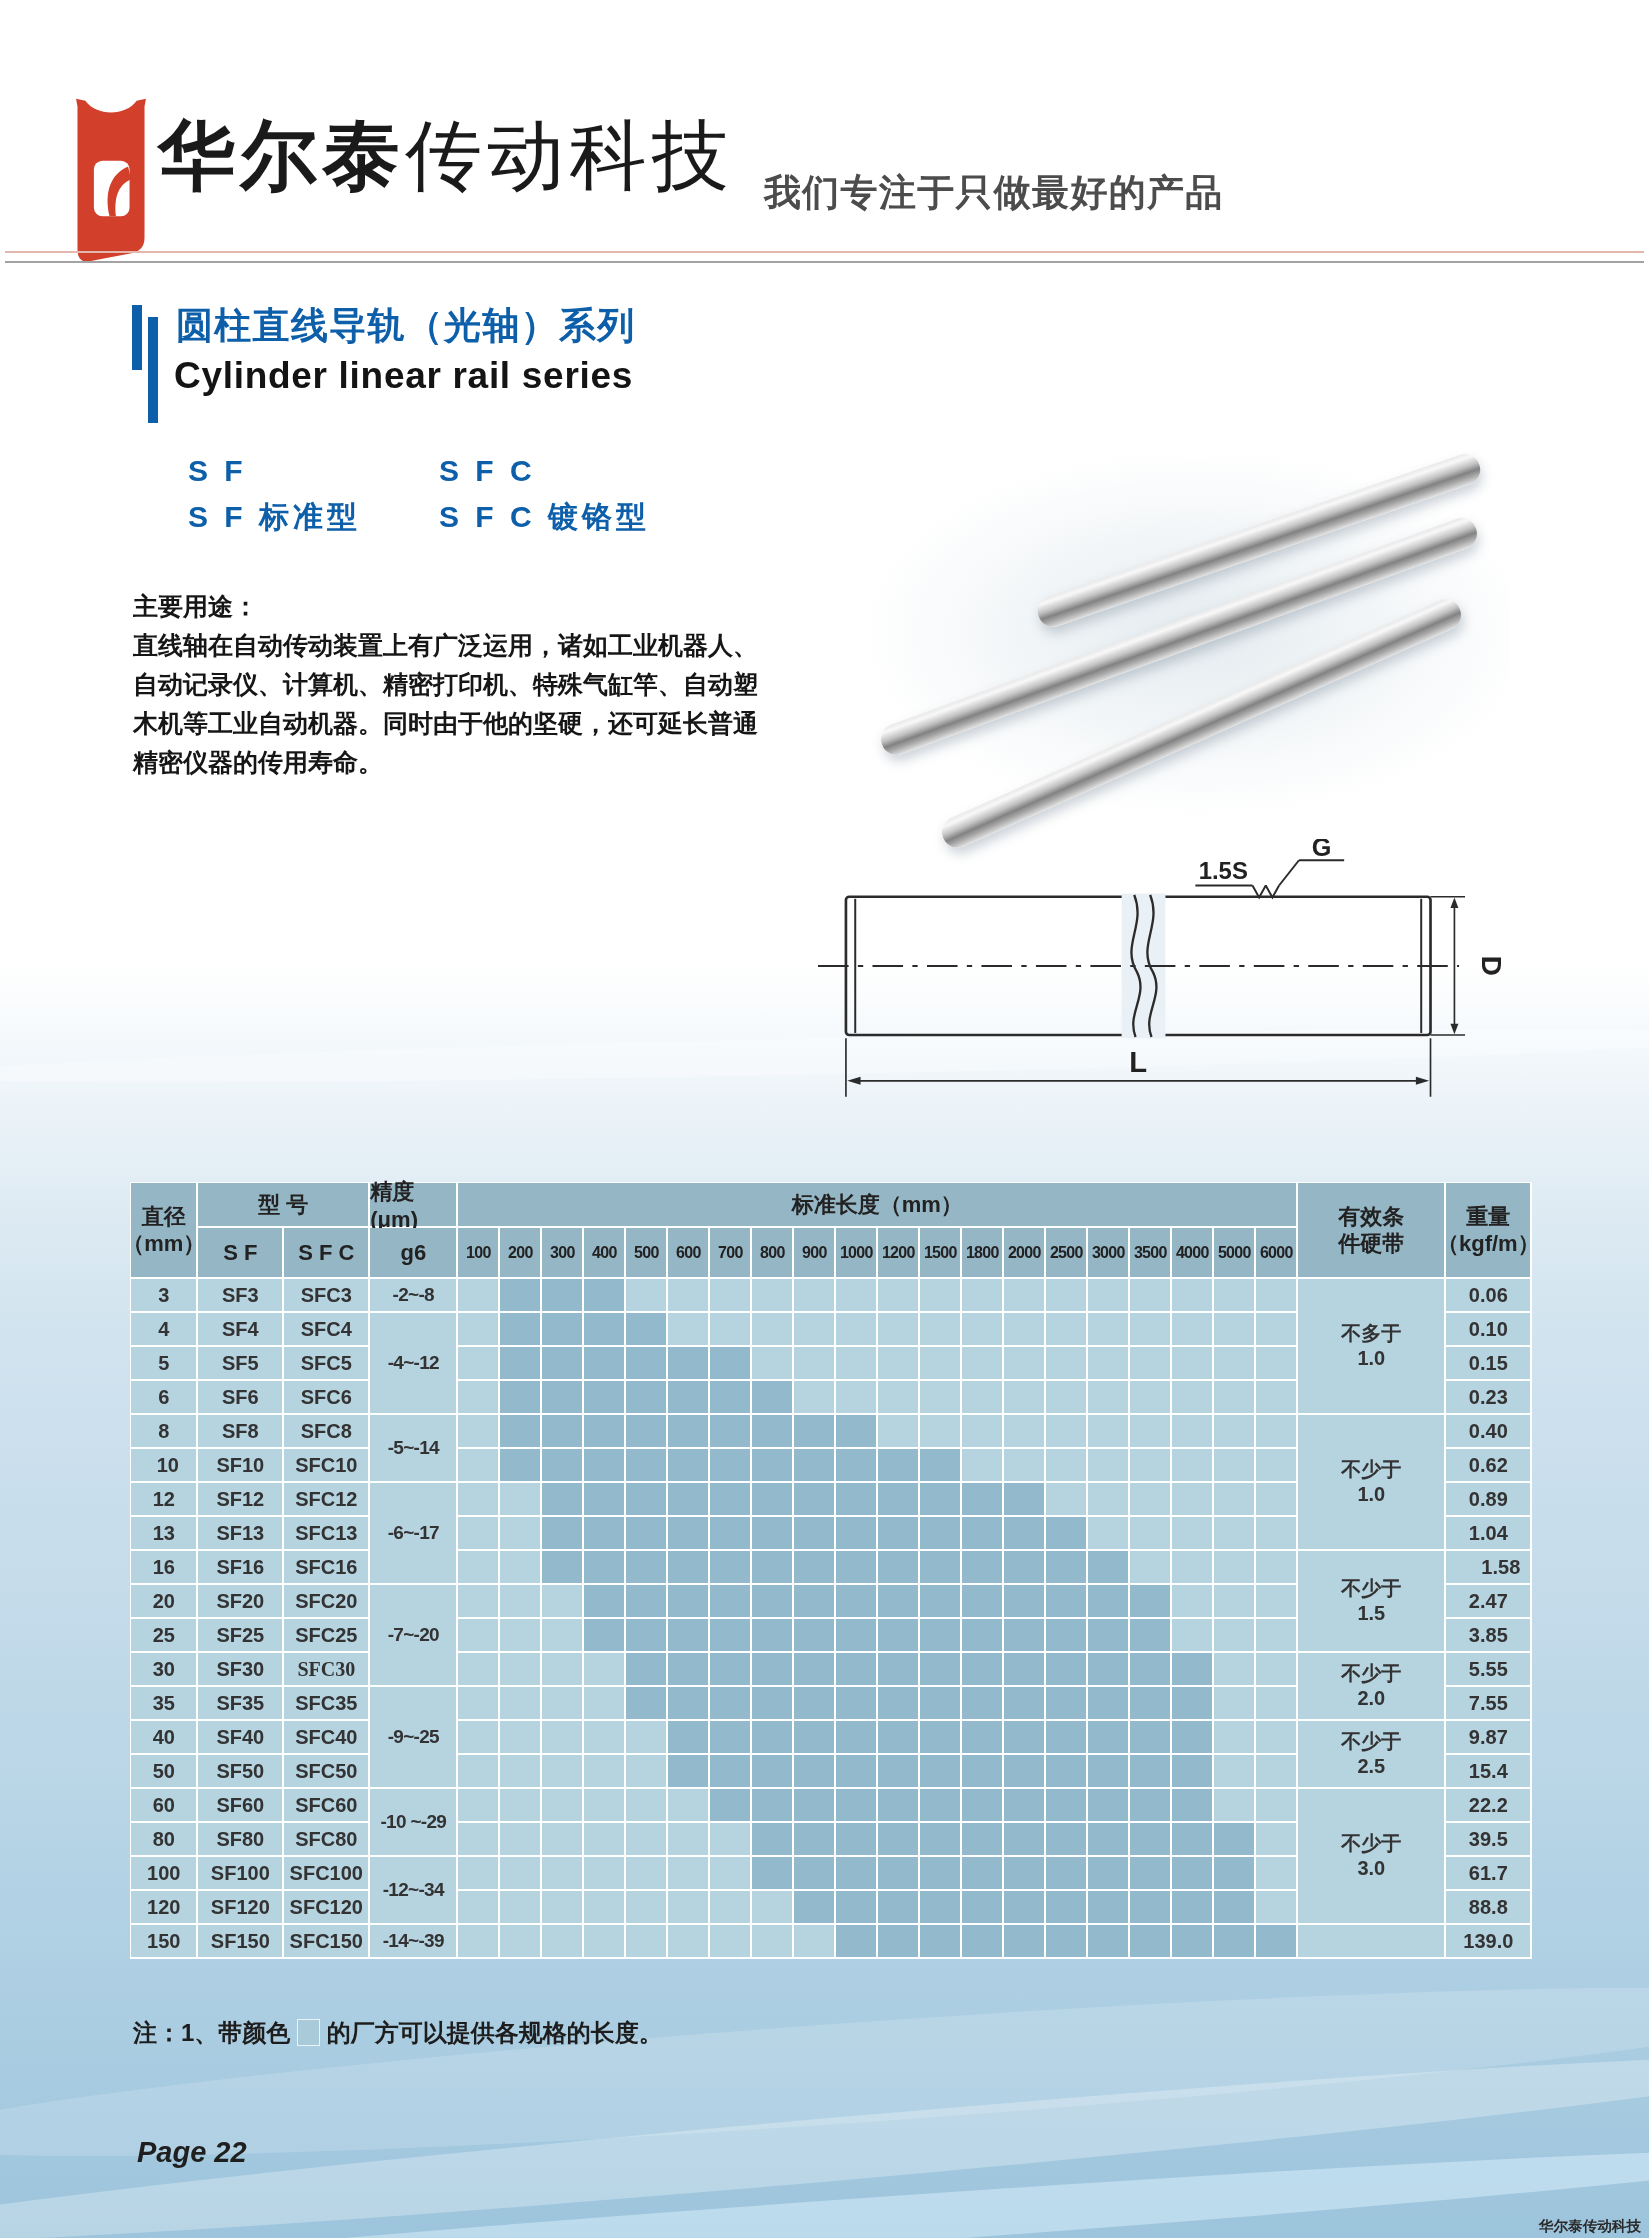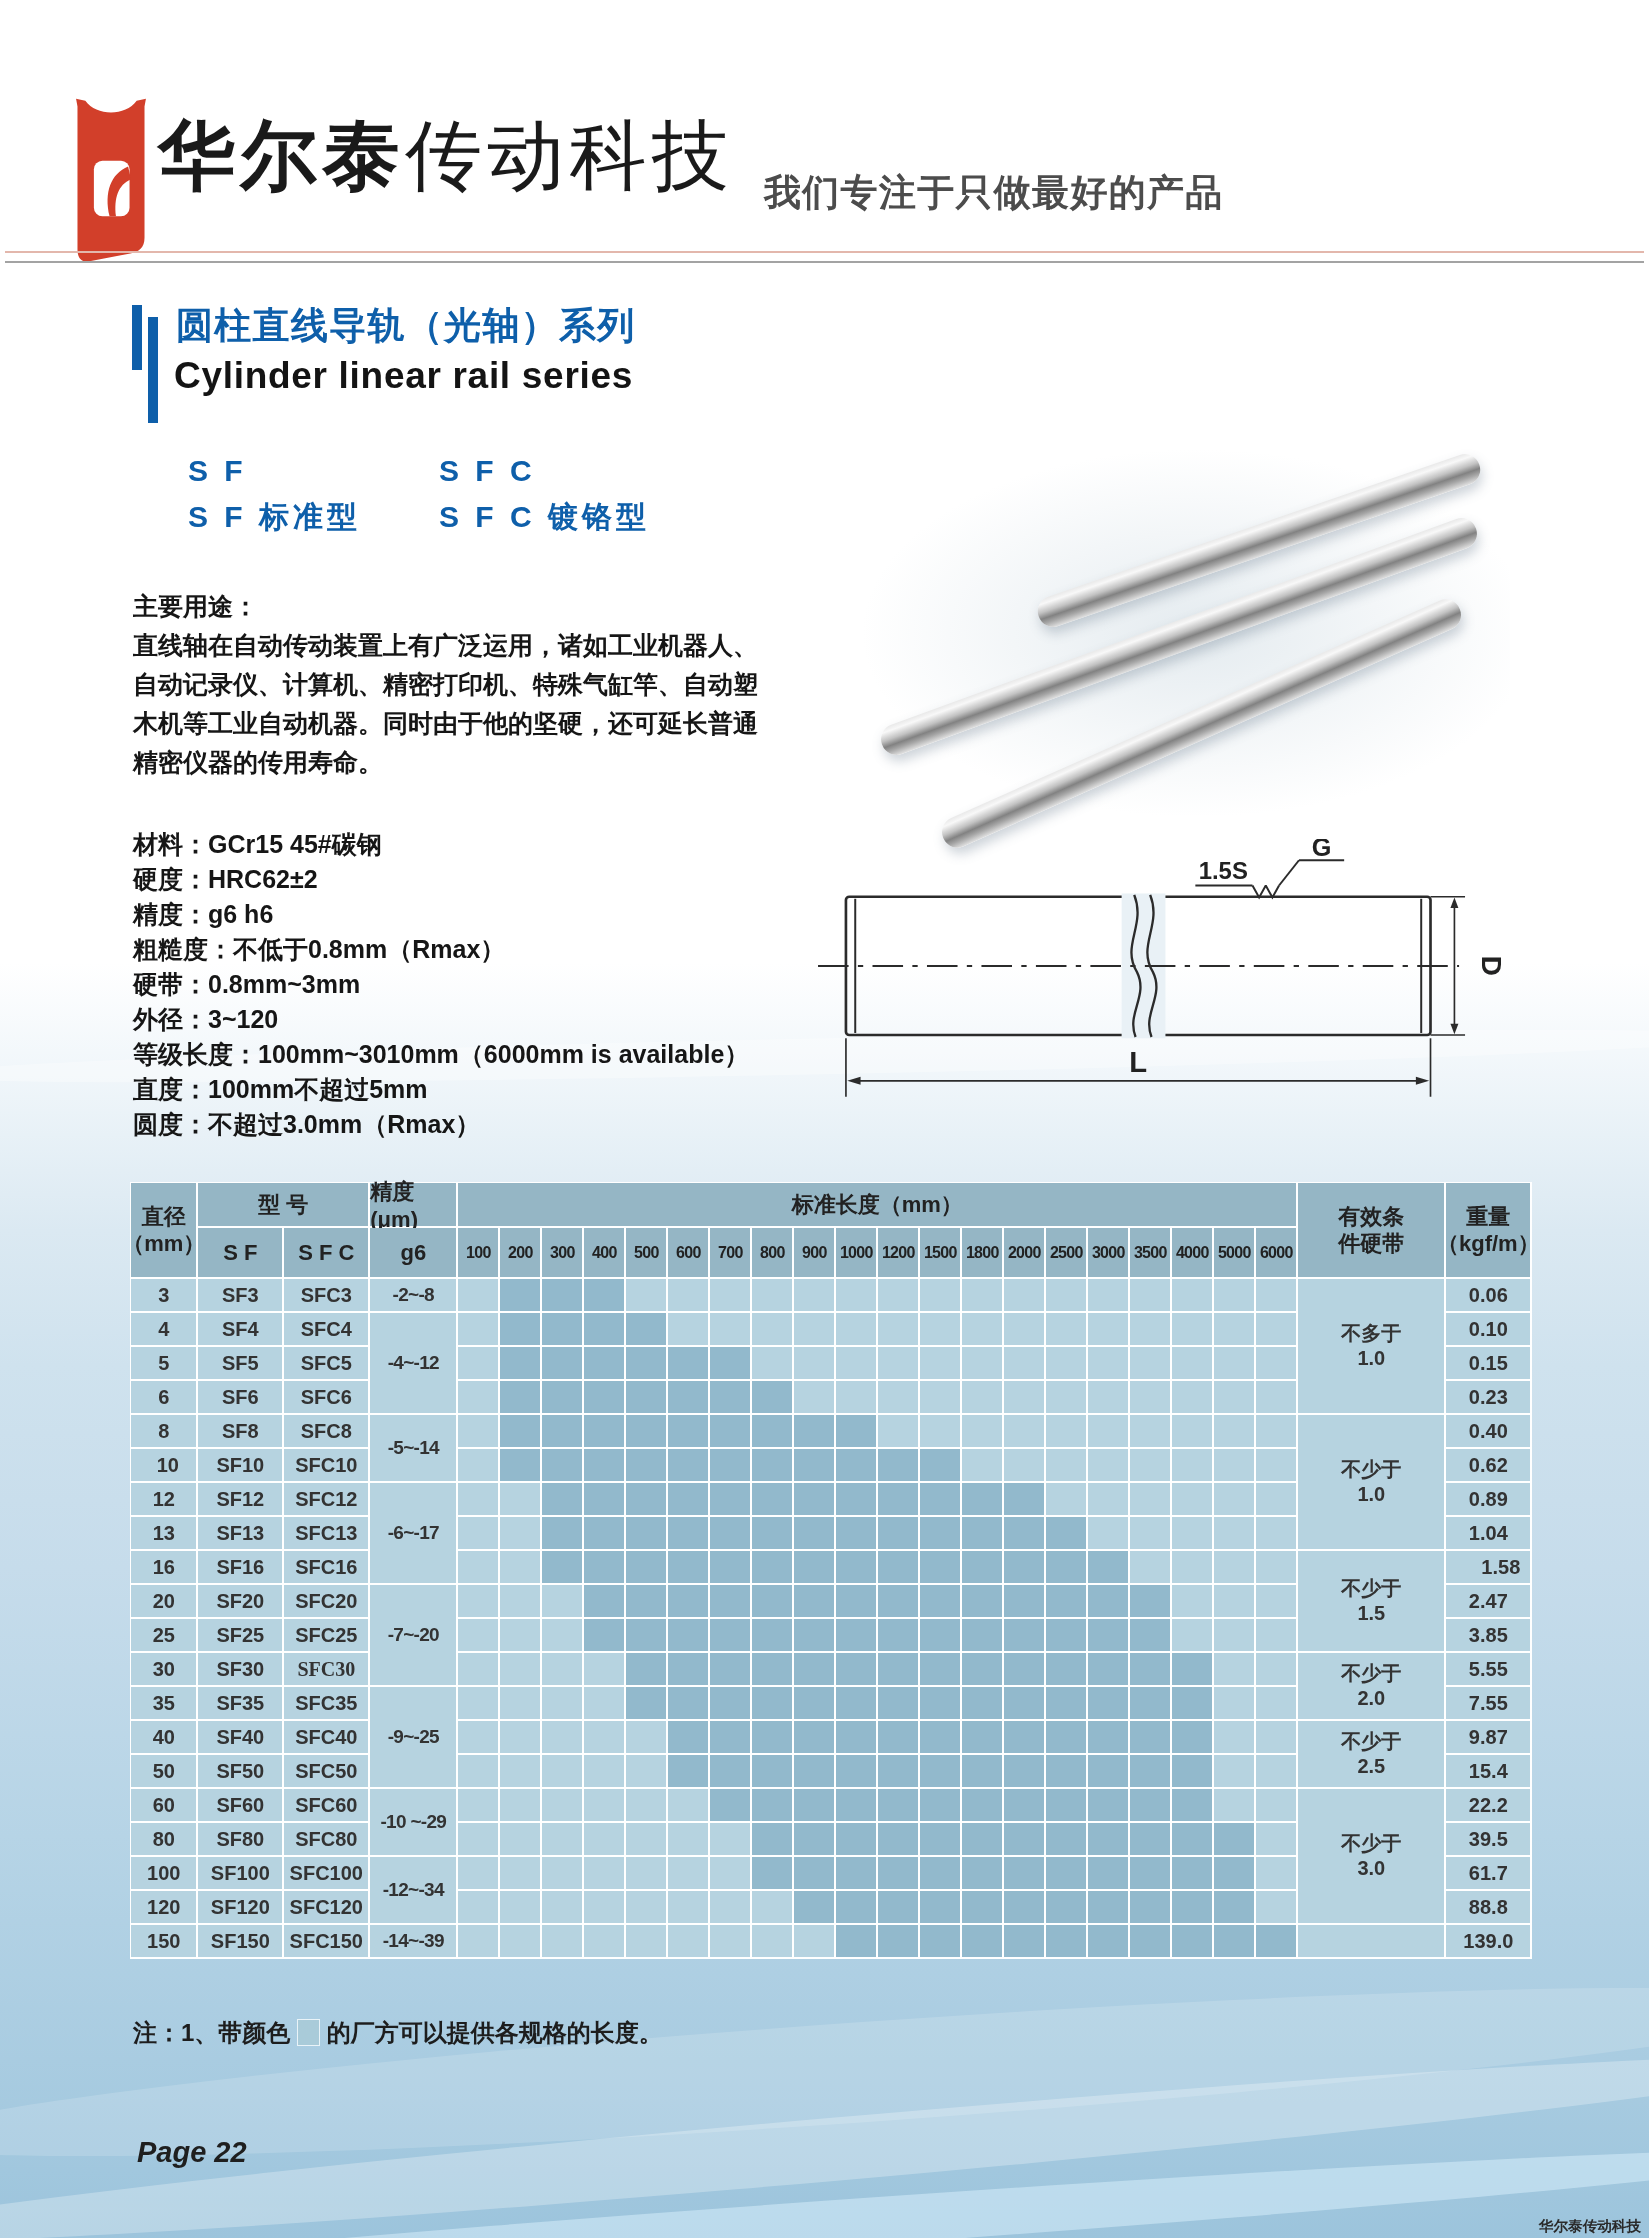--- a/index.html
+++ b/index.html
@@ -106,31 +106,20 @@
   <div id="sfc-desc" class="model-code">S F C 镀铬型</div>
 
   <div id="usage">
     <div>主要用途：</div>
     <div class="body">直线轴在自动传动装置上有广泛运用，诸如工业机器人、
 自动记录仪、计算机、精密打印机、特殊气缸竿、自动塑
 木机等工业自动机器。同时由于他的坚硬，还可延长普通
 精密仪器的传用寿命。</div>
   </div>
 
-  <div id="specs">
-      <div>材料：GCr15  45#碳钢</div>
-      <div>硬度：HRC62±2</div>
-      <div>精度：g6  h6</div>
-      <div>粗糙度：不低于0.8mm（Rmax）</div>
-      <div>硬带：0.8mm~3mm</div>
-      <div>外径：3~120</div>
-      <div>等级长度：100mm~3010mm（6000mm is available）</div>
-      <div>直度：100mm不超过5mm</div>
-      <div>圆度：不超过3.0mm（Rmax）</div>
-    </div>
 
   <div id="photo">
     <div id="rod1" class="rod"></div>
     <div id="rod2" class="rod"></div>
     <div id="rod3" class="rod"></div>
   </div>
 
   <svg id="drawing" viewBox="0 0 1090 420">
     <g stroke="#2b2b2b" fill="none" stroke-width="4">
       <rect x="82" y="87" width="880" height="208" rx="5"></rect>

